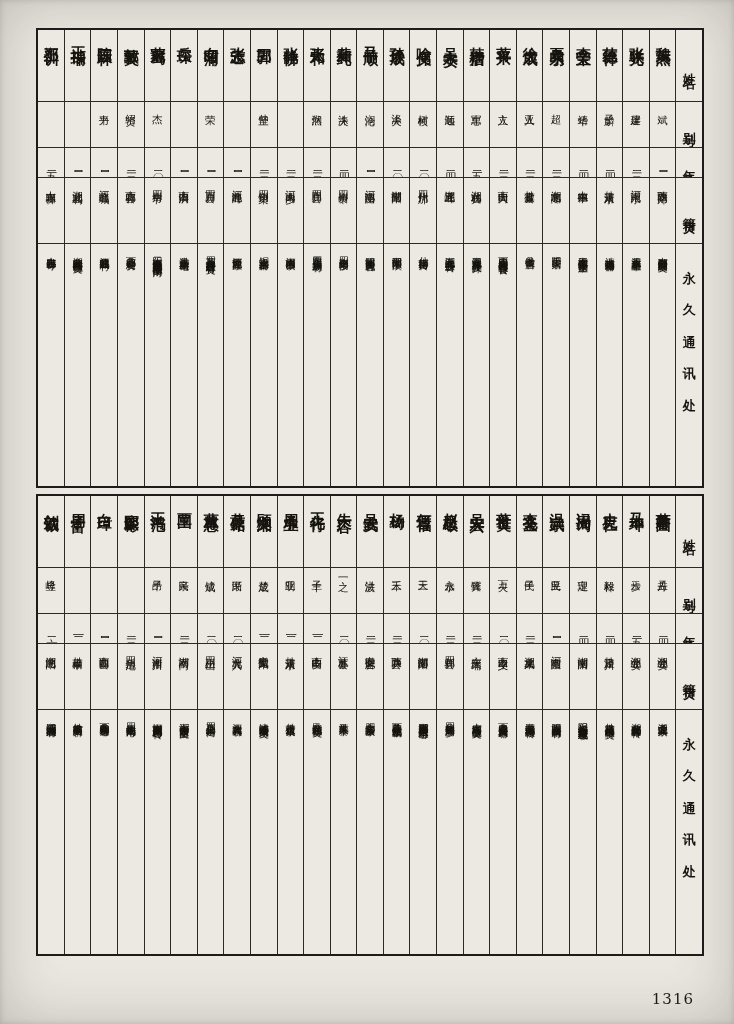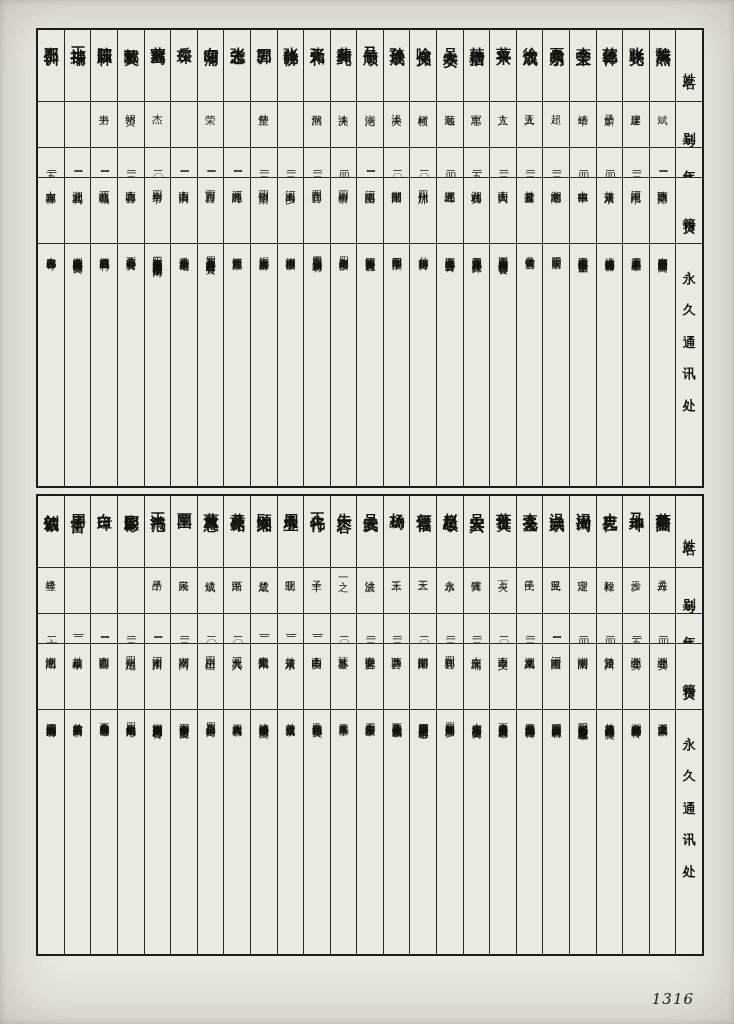--- a/index.html
+++ b/index.html
@@ -47,21 +47,20 @@
   .cell-addr .vtext{font-size:10px;letter-spacing:.5px;padding-top:5px;line-height:1.15;}
   
   .header-col .cell{align-items:center;}
   .header-col .vtext{font-weight:600;font-size:13px;letter-spacing:3px;padding-top:0;}
   .header-col .cell-addr{align-items:flex-start;}
   .header-col .cell-addr .vtext{letter-spacing:32px;padding-top:16px;font-size:13px;line-height:1;}
   .page-number{
     position:absolute;right:40px;bottom:16px;
     font-size:15px;color:#1d1c18;letter-spacing:1px;
     font-family:"DejaVu Serif","Liberation Serif",serif;
-    font-style:italic;
   }
 </style>
 </head>
 <body>
 
 <div class="page">
   <div class="table-wrap">
     <div class="block block-top">
         <div class="col header-col">
           <div class="cell cell-name">

